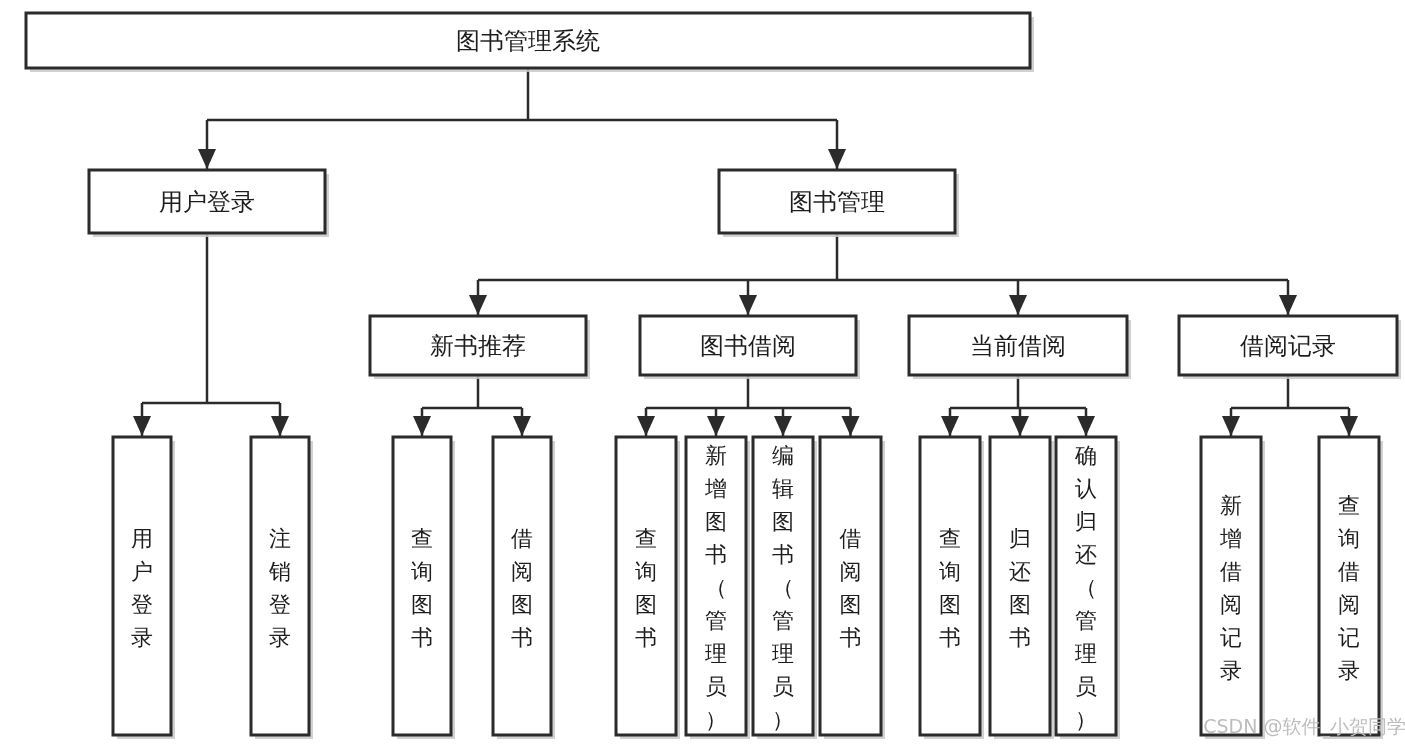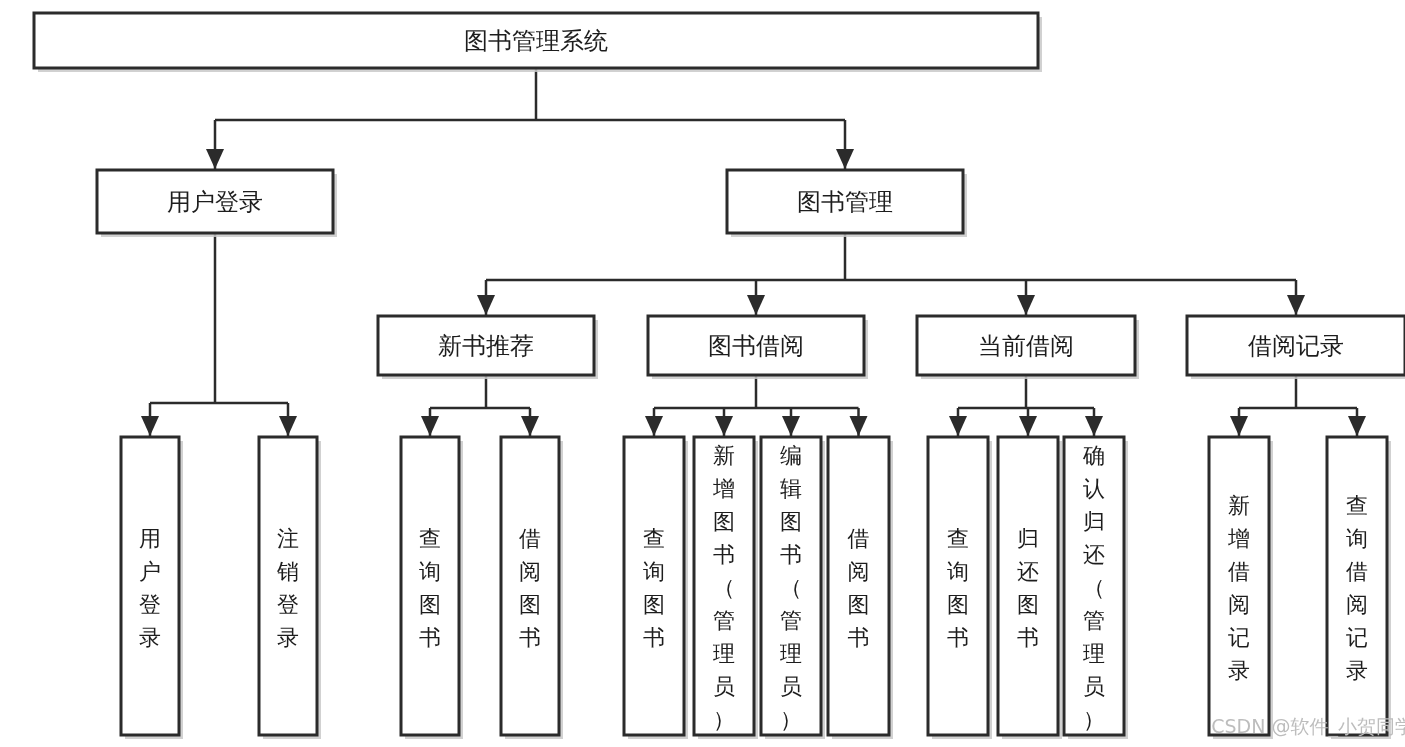--- a/index.html
+++ b/index.html
@@ -2,21 +2,21 @@
 <html><head>
 <meta charset="utf-8">
 <title>图书管理系统功能结构图</title>
 <style>
   html,body{margin:0;padding:0;background:#ffffff;}
   body{
     width:1405px;height:747px;
     font-family:"DejaVu Sans","Liberation Sans",sans-serif;
     overflow:hidden;position:relative;
   }
-  #diagram-root{position:absolute;left:16px;top:0;width:1146px;height:747px;}
+  #diagram-root{position:absolute;left:8px;top:0;width:1146px;height:747px;}
   svg.diagram{display:block;width:1405px;height:747px;}
 
   .node-box{
     fill:#ffffff;
     stroke:#2b2b2b;
     stroke-width:3;
   }
   .node-shadow{
     fill:#c9c9c9;
     stroke:none;

